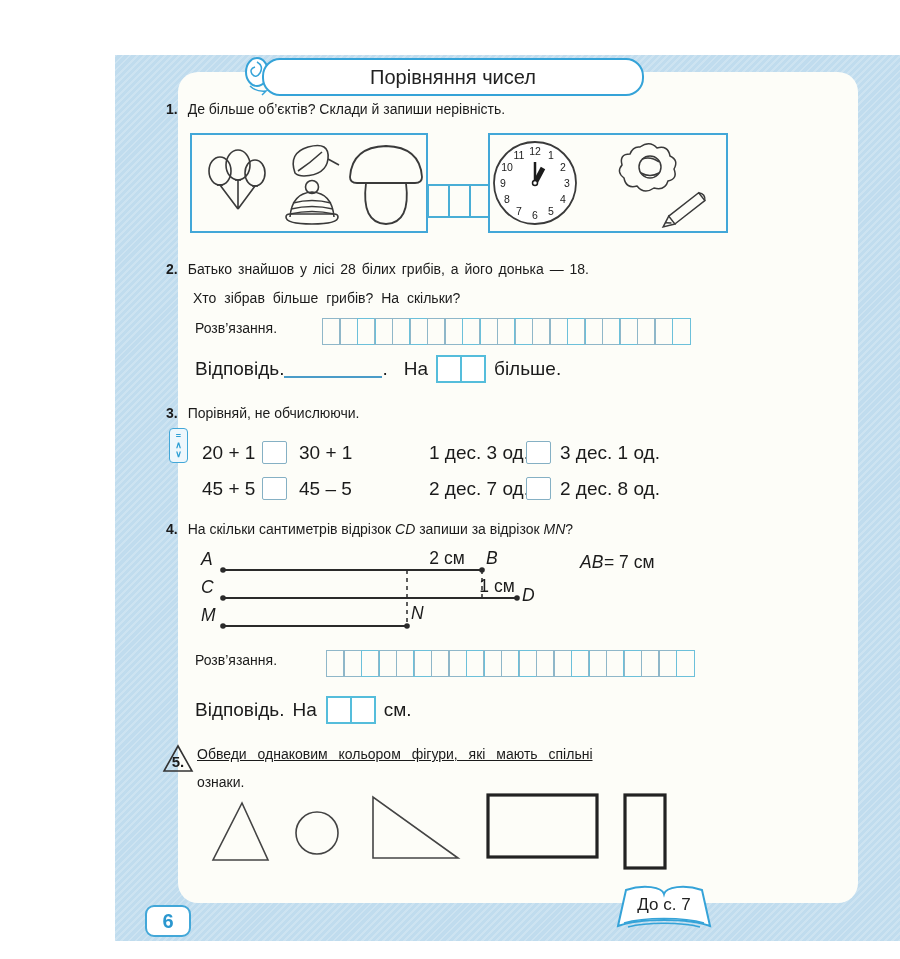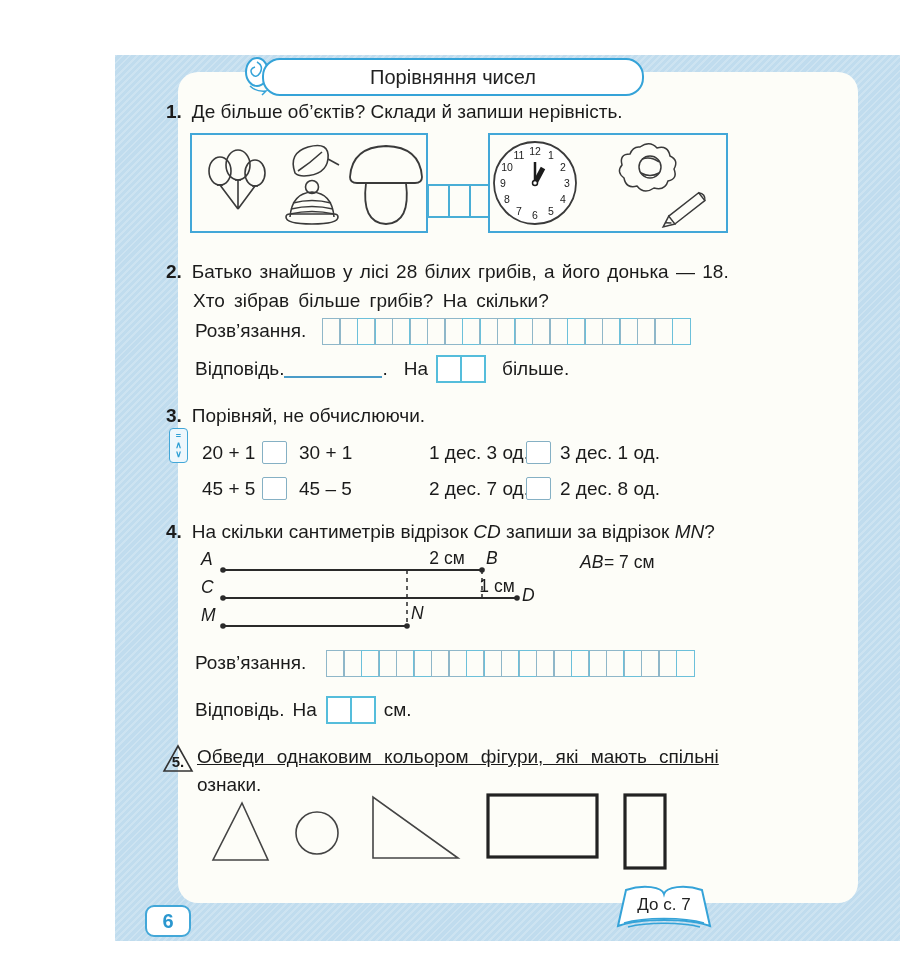--- a/index.html
+++ b/index.html
@@ -15,21 +15,21 @@
   .card{
     position:absolute;left:178px;top:72px;width:680px;height:831px;
     background:#fdfdf8;border-radius:20px;
   }
   .banner{
     position:absolute;left:262px;top:58px;width:378px;height:34px;
     background:#fff;border:2px solid #35a3d8;border-radius:18px;
     text-align:center;line-height:34px;font-size:20px;color:#222;
   }
   .mascot{position:absolute;left:240px;top:52px;width:38px;height:44px;}
-  .tline{position:absolute;font-size:19px;white-space:nowrap;}
+  .tline{position:absolute;font-size:14px;white-space:nowrap;}
   .tnum{font-weight:bold;margin-right:10px;}
   .pic-box{position:absolute;border:2px solid #42a7d8;background:#fdfdf8;}
   .strip{position:absolute;display:flex;}
   .strip-mid > div{width:19px;height:30px;border:2px solid #49aed6;margin-left:-2px;}
   .strip-sol > div{width:17px;height:25px;border:1.5px solid #8fb7c9;margin-left:-1.5px;}
   .strip-sol > div:nth-child(3n){border-color:#6cc0da;}
   .cells-cyan{display:flex;}
   .cells-cyan > div{width:22px;height:24px;border:2px solid #55bddb;margin-left:-2px;background:#fff;}
   .arow{position:absolute;display:flex;align-items:center;font-size:19px;white-space:nowrap;}
   .underline{display:inline-block;width:98px;border-bottom:2px solid #4a9cc8;height:16px;}
@@ -172,21 +172,21 @@
 
 <div class="arow" style="left:195px;top:355px;">
   <span>Відповідь.</span>
   <span class="underline"></span>
   <span>.</span>
   <span style="margin-left:16px;">На</span>
   <span class="cells-cyan" style="margin-left:10px;">
       <div></div>
       <div></div>
     </span>
-  <span style="margin-left:16px;">більше.</span>
+  <span style="margin-left:8px;">більше.</span>
 </div>
 
 <div class="tline" style="left:166px;top:405px;">
   <b class="tnum">3.</b><span>Порівняй, не обчислюючи.</span>
 </div>
 <div class="badge3">
   <span>=</span>
   <span>∧</span>
   <span>∨</span>
 </div>

